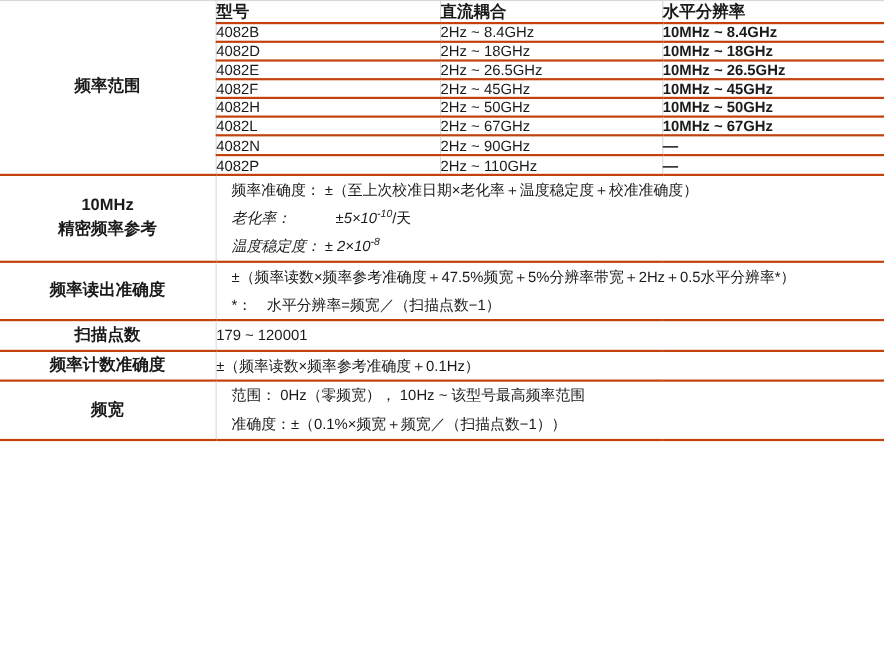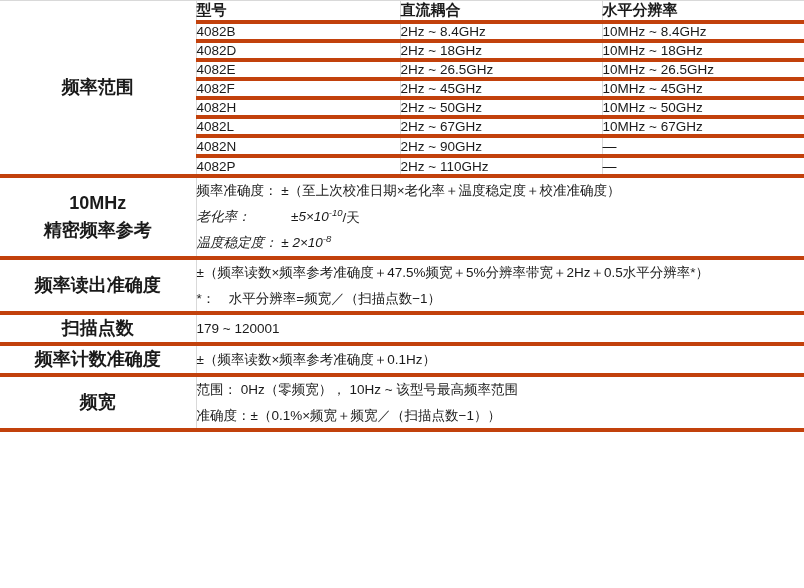--- a/index.html
+++ b/index.html
@@ -15,34 +15,34 @@
     overflow: hidden;
   }
   .spec-table {
     width: 804px;
     border-collapse: collapse;
     table-layout: fixed;
     font-size: 13.5px;
   }
   .spec-table td {
     border-top: 1px solid #d9d9d9;
-    border-bottom: 4px solid #c2410c;
+    border-bottom: 2px solid #c2410c;
     padding: 0;
     vertical-align: middle;
   }
   
   col.c-label { width: 196px; }
   col.c-model { width: 204px; }
   col.c-dc    { width: 202px; }
   col.c-ac    { width: 202px; }
 
   .label-cell {
     text-align: center;
     font-weight: bold;
-    font-size: 18px;
+    font-size: 15px;
     color: #1a1a1a;
     line-height: 1.5;
     padding: 8px 6px;
     border-right: 1px solid #d9d9d9;
   }
   .label-cell .sub { display: block; }
 
   .head-cell {
     font-weight: bold;
     font-size: 15px;
@@ -50,28 +50,28 @@
     border-right: 1px solid #d9d9d9;
   }
   .head-cell.last { border-right: none; }
 
   .cell {
     padding: 8px 14px;
     font-size: 13.5px;
     border-right: 1px solid #d9d9d9;
     white-space: nowrap;
   }
-  .cell.last { border-right: none; }
+  .cell.last { border-right: none; font-weight: bold; }
 
   .wide-cell {
     padding: 9px 14px 9px 14px;
     font-size: 13.5px;
     line-height: 1.9;
   }
-  .wide-cell .line { display: block; white-space: nowrap; }
+  .wide-cell .line { display: block; white-space: nowrap; margin-left: 14px; }
   .wide-cell .line .k { display: inline-block; font-style: italic; }
   sup { font-size: 9.5px; vertical-align: super; font-style: italic; }
   .dash { font-size: 14px; }
 </style>
 </head>
 <body>
 
 <table class="spec-table">
   <colgroup>
     <col class="c-label">

